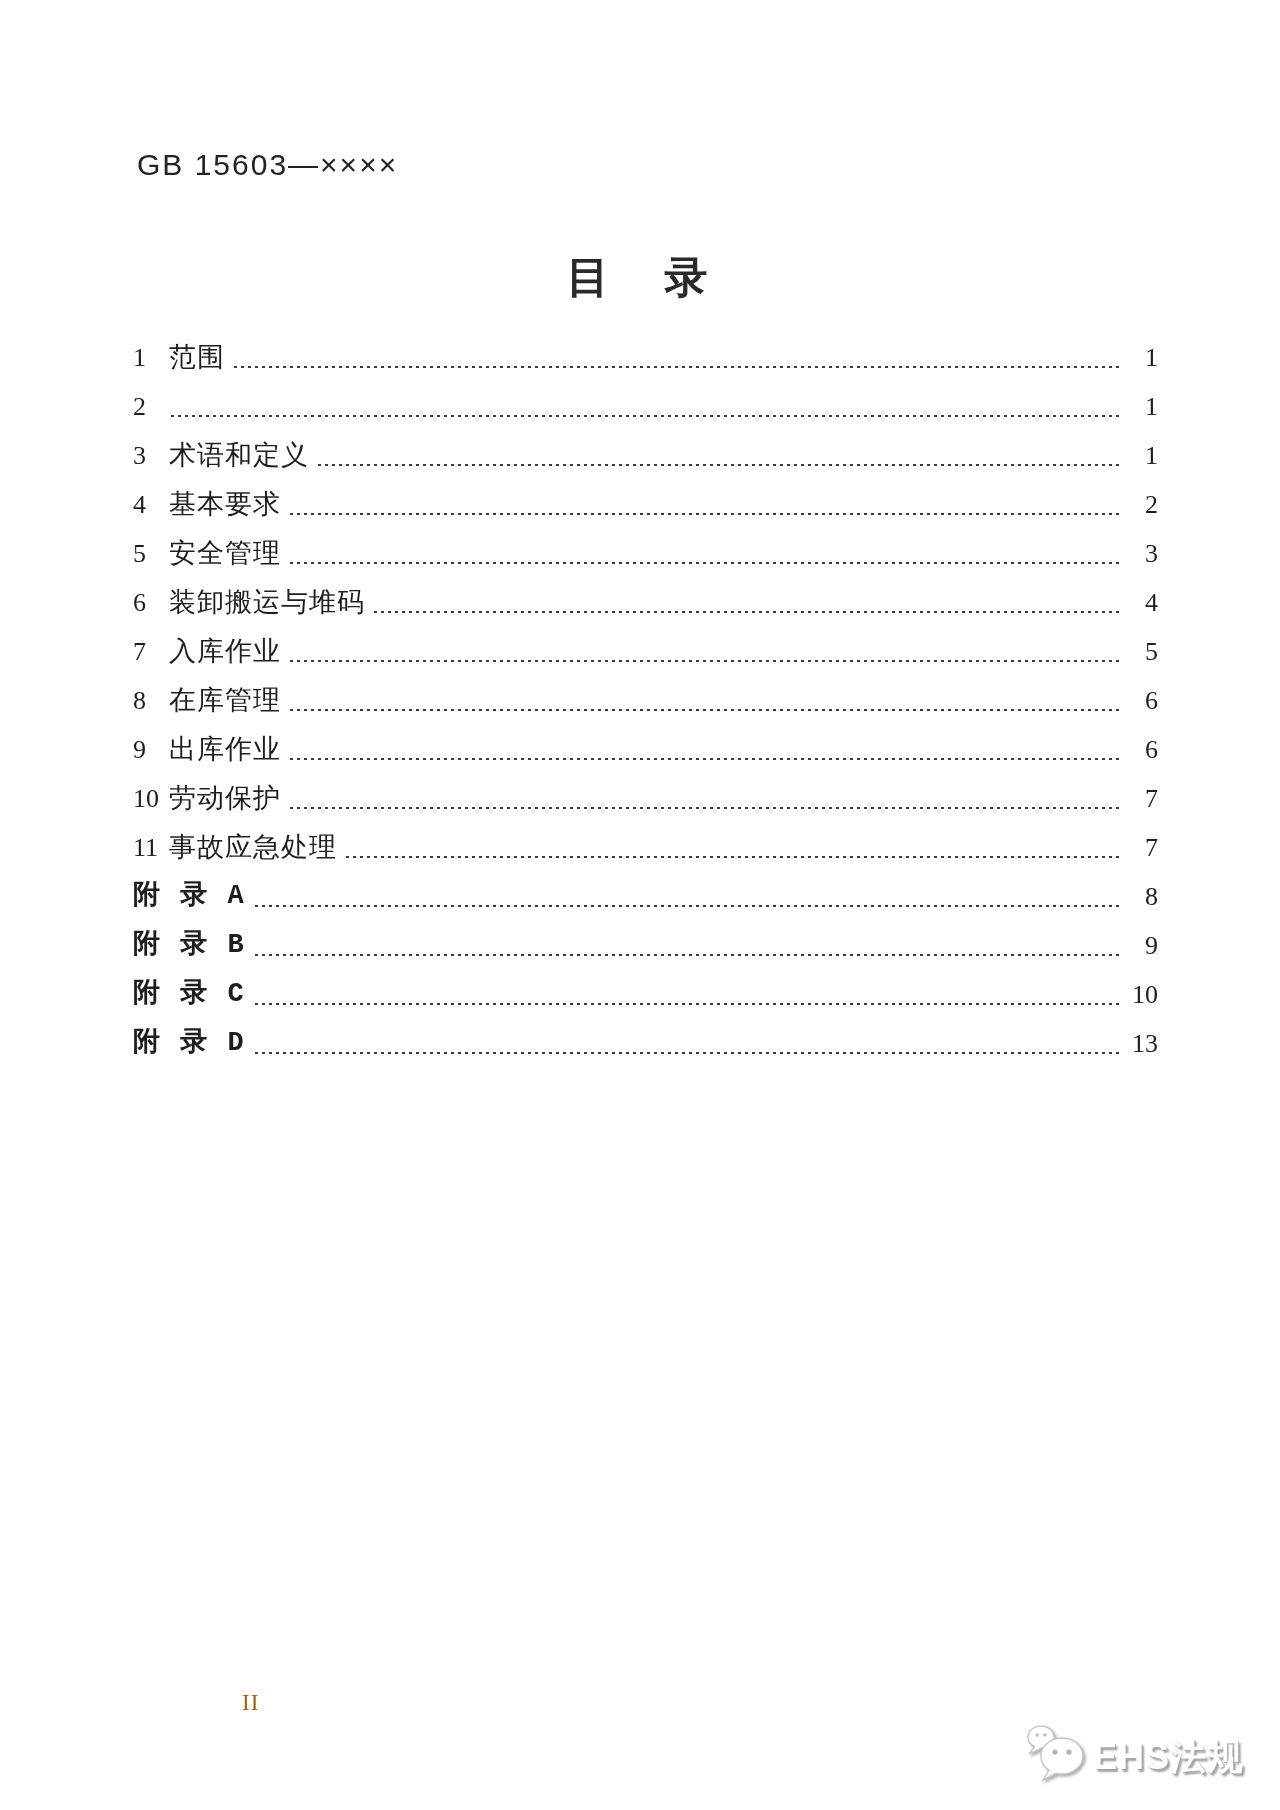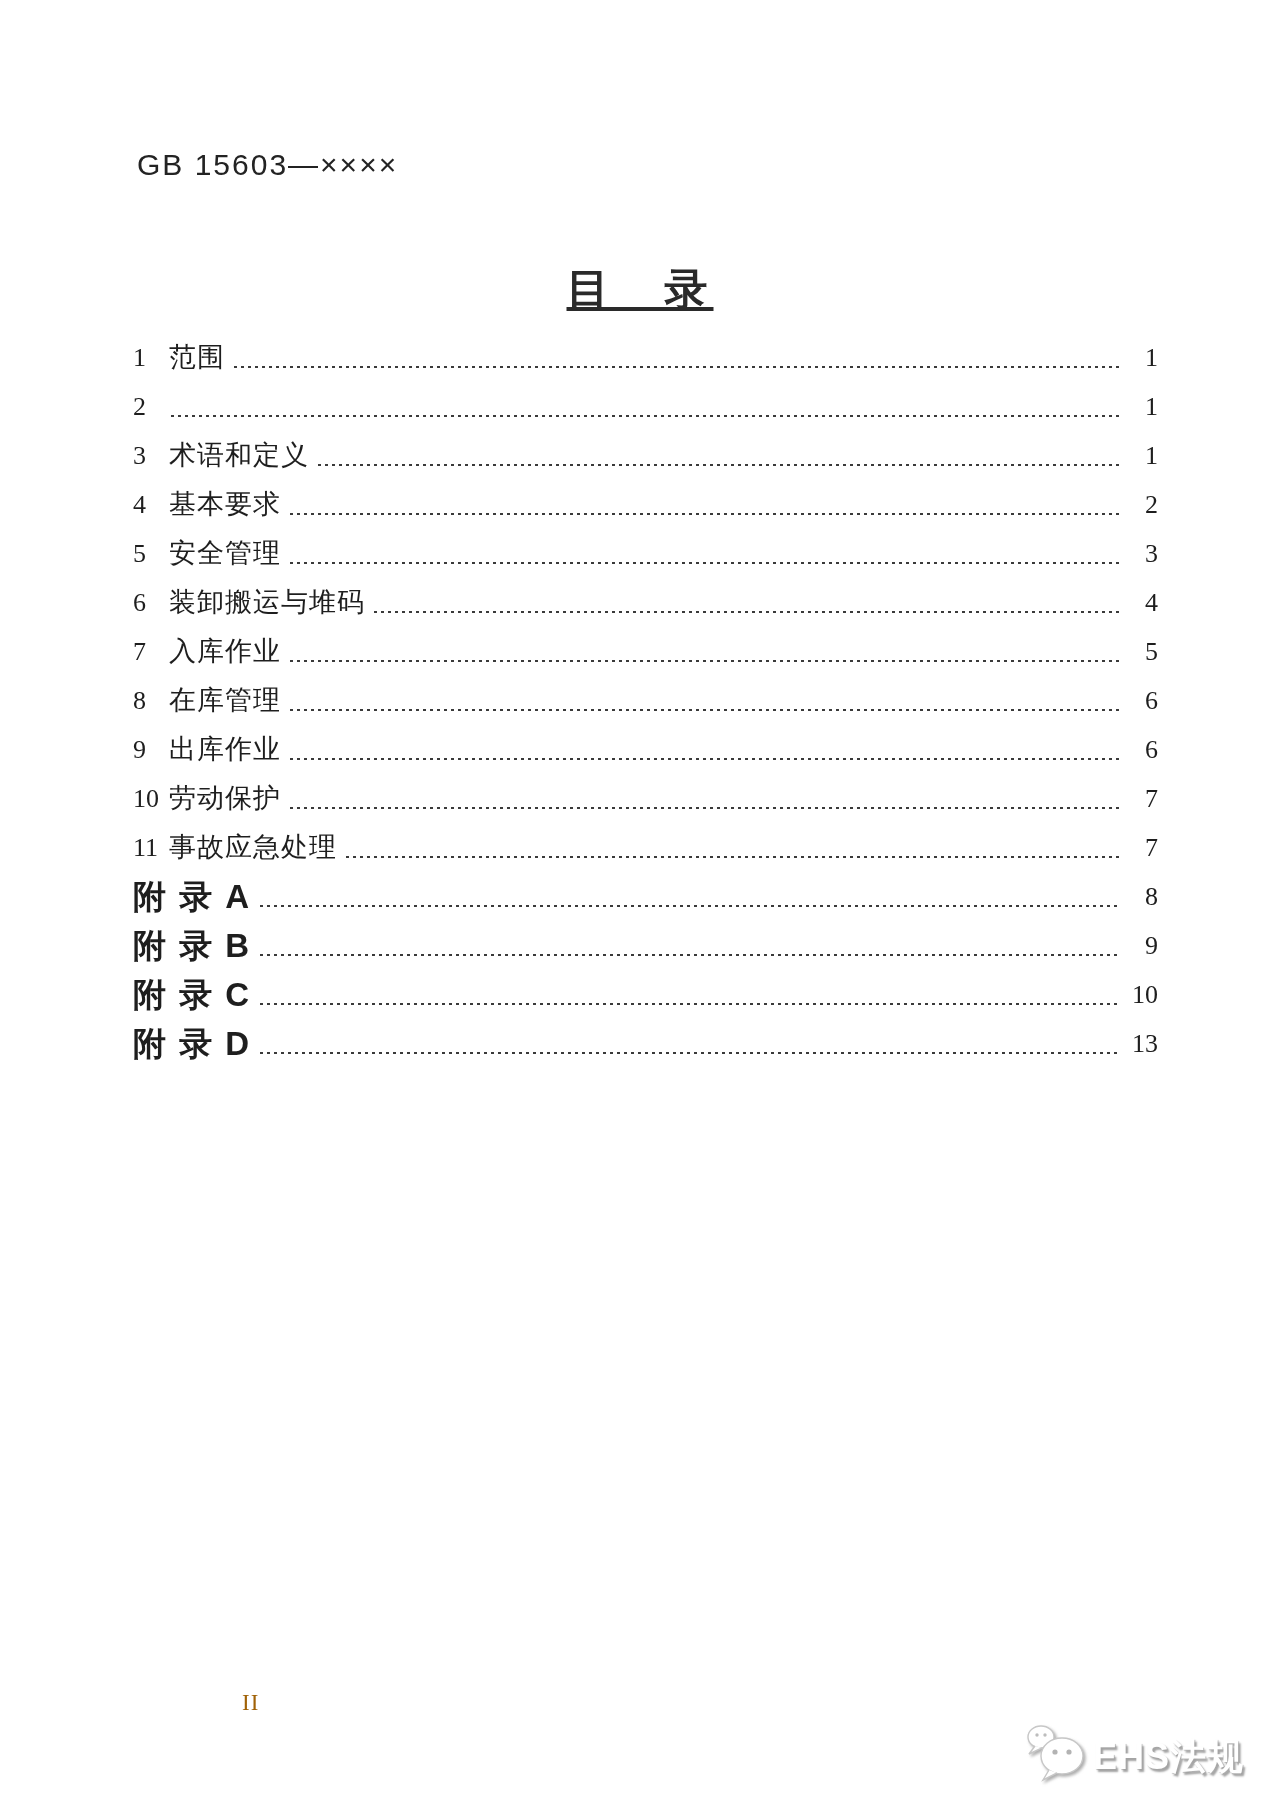--- a/index.html
+++ b/index.html
@@ -22,29 +22,28 @@
     font-family: "Liberation Sans", "DejaVu Sans", sans-serif;
     font-size: 30px;
     letter-spacing: 2px;
     color: #232323;
     white-space: pre;
   }
   .toc-title {
     position: absolute;
     left: 0;
     right: 0;
-    top: 261px;
+    top: 249px;
     text-align: center;
     font-family: "Liberation Sans", "DejaVu Sans", sans-serif;
     font-size: 43px;
     font-weight: bold;
     letter-spacing: 6px;
     color: #2a2a2a;
     white-space: pre;
-    text-decoration: underline;
   }
   .toc {
     position: absolute;
     left: 133px;
     right: 122px;
     top: 333px;
   }
   .toc-row {
     display: flex;
     align-items: center;
@@ -59,23 +58,23 @@
     font-size: 26px;
     white-space: pre;
   }
   .toc-label {
     flex: none;
     padding-right: 7px;
     white-space: pre;
     letter-spacing: 1px;
   }
   .toc-row.appendix .toc-label {
-    font-family: Liberation Sans, sans-serif;
+    font-family: Liberation Mono, monospace;
     font-weight: bold;
-    font-size: 33px;
+    font-size: 27px;
     letter-spacing: 2px;
   }
   .toc-leader {
     flex: 1 1 auto;
     height: 4px;
     align-self: center;
     transform: translateY(9px);
     margin-right: 6px;
     background-image: radial-gradient(circle, #3a3a3a 1.35px, rgba(0,0,0,0) 1.45px);
     background-size: 7px 4px;

